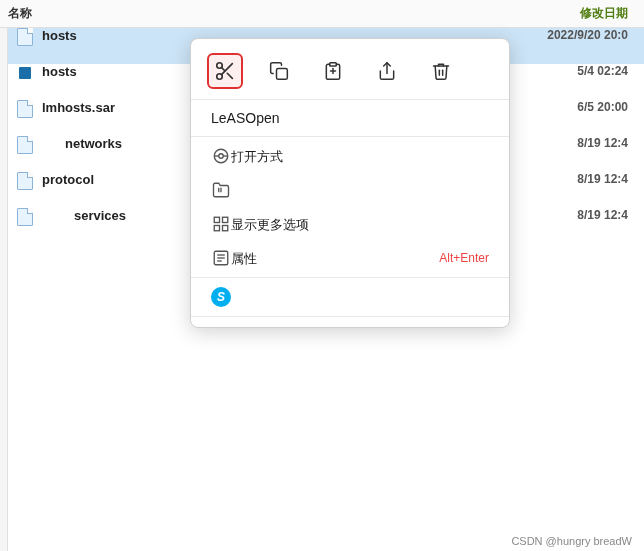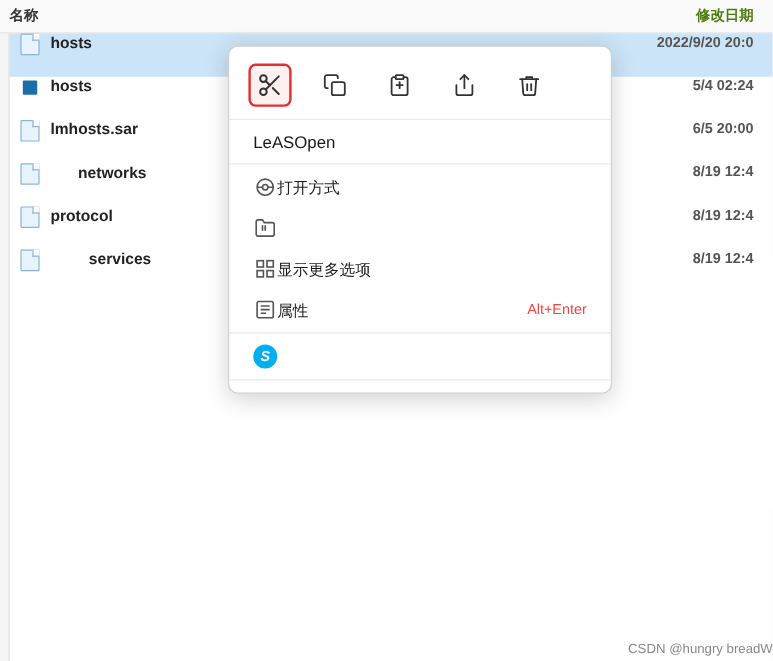--- a/index.html
+++ b/index.html
@@ -241,21 +241,21 @@
       width: 8px;
       height: 523px;
       background: #f5f5f5;
       border-right: 1px solid #e0e0e0;
     }
 
     
     .watermark {
       position: absolute;
       bottom: 4px;
-      right: 0;
+      right: 12px;
       font-size: 11px;
       color: #888;
     }
   </style>
 </head>
 <body>
 
 <div class="explorer-bg">
 
   <div class="sidebar-scroll"></div>

